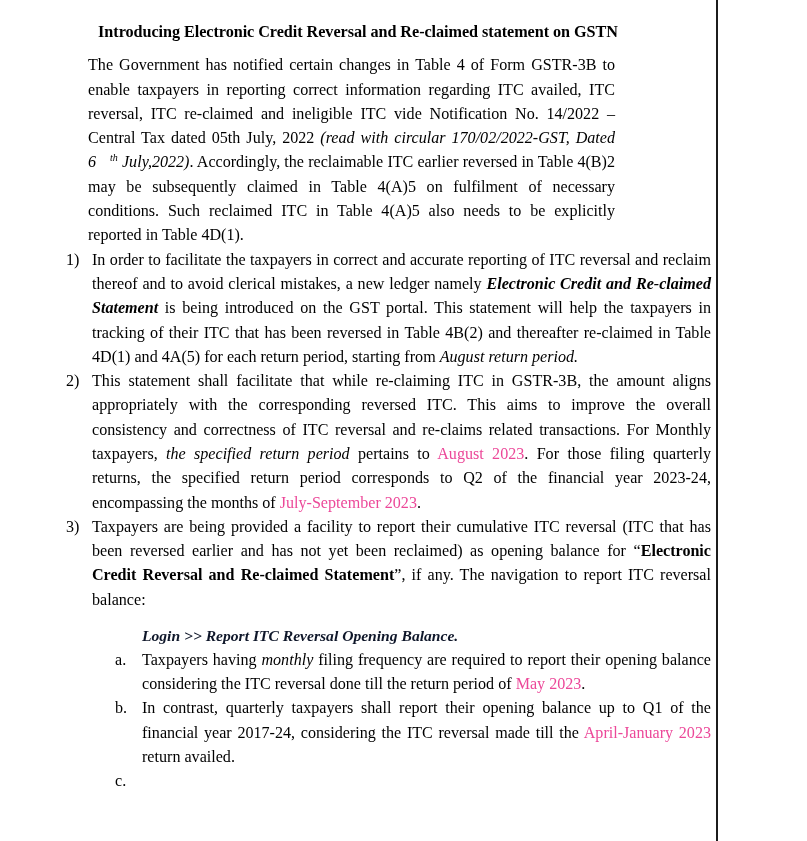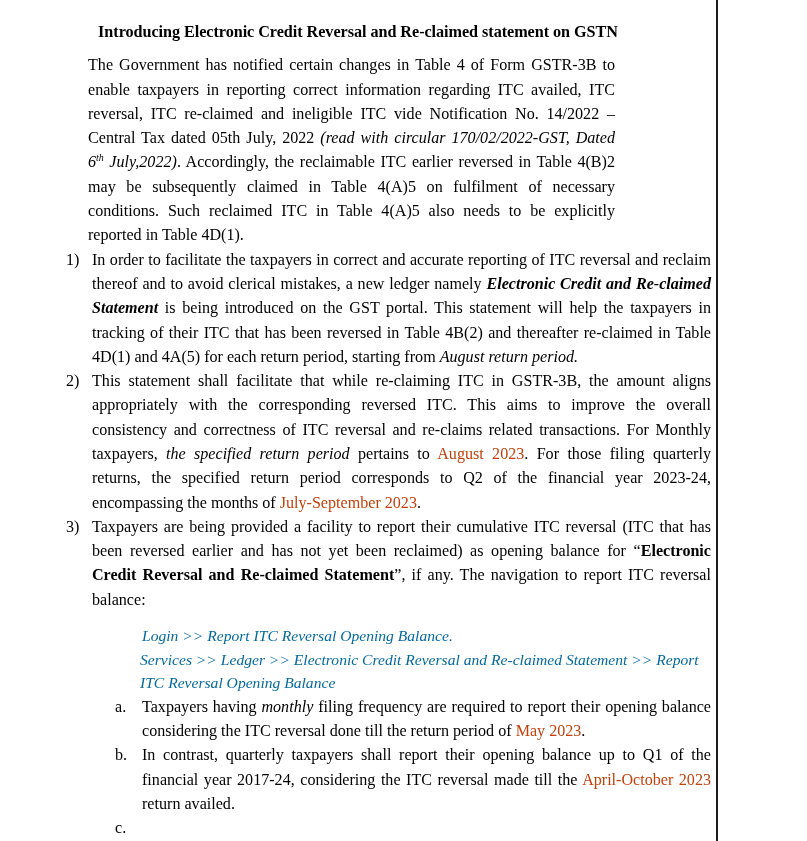--- a/index.html
+++ b/index.html
@@ -86,25 +86,25 @@
 
   .item-gap-1 { margin-top: 15px; }
   .item-gap   { margin-top: 13px; }
 
   .nav-block {
     margin: 12px 8px 0 0;
     padding: 0 8px 0 142px;
     width: 719px;
     box-sizing: border-box;
     font-family: "Liberation Serif", "DejaVu Serif", serif;
-    font-weight: normal;
+    font-weight: bold;
     font-style: italic;
     font-size: 15.6px;
     line-height: 23.6px;
-    color: #0369a1;
+    color: #0f172a;
   }
   .nav-line-1 { text-align: left; }
   .nav-or {
     text-align: left;
     padding-left: 152px;
   }
   .nav-line-2 {
     text-align: left;
     margin-left: -0px;
   }
@@ -140,22 +140,22 @@
   .nav-services-block {
     padding-left: 142px;
     padding-right: 8px;
     width: 719px;
     box-sizing: border-box;
   }
 
   b, strong { font-weight: bold; }
   i, em { font-style: italic; }
   .bi { font-weight: bold; font-style: italic; }
-  .red { color: #c2410c; }
-  sup { font-size: 0.62em; vertical-align: super; line-height: 0; }
+  .red { color: #ec4899; }
+  sup { font-size: 0.62em; vertical-align: super; line-height: 0; margin-left: 14px; }
 </style>
 </head>
 <body>
 
 <div id="page">
 
   <h1 class="doc-title">Introducing Electronic Credit Reversal and Re-claimed statement on GSTN</h1>
 
   <p class="intro"><span>The Government has notified certain changes in Table 4 of Form GSTR-3B to enable taxpayers in reporting correct information regarding ITC availed, ITC reversal, ITC re-claimed and ineligible ITC vide Notification No. 14/2022 – Central Tax dated 05th July, 2022 </span><i><span>(read with circular 170/02/2022-GST, Dated 6</span><sup>th</sup><span> July,2022)</span></i><span>. Accordingly, the reclaimable ITC earlier reversed in Table 4(B)2 may be subsequently claimed in Table 4(A)5 on fulfilment of necessary conditions. Such reclaimed ITC in Table 4(A)5 also needs to be explicitly reported in Table 4D(1).</span></p>
 
@@ -175,34 +175,31 @@
       <span class="marker">3)</span>
       <span>Taxpayers are being provided a facility to report their cumulative ITC reversal (ITC that has been reversed earlier and has not yet been reclaimed) as opening balance for “</span><b>Electronic Credit Reversal and Re-claimed Statement</b><span>”, if any. The navigation to report ITC reversal balance:</span>
     </li>
 
   </ol>
 
   <div class="nav-block">
     <div class="nav-line-1">Login &gt;&gt; Report ITC Reversal Opening Balance.</div>
   </div>
 
-  <div class="nav-block nav-services-block" style="margin-top:0; padding-left:142px;">
-    <div class="nav-line-2" style="margin-left:-2px;">Services &gt;&gt; Ledger &gt;&gt; Electronic Credit Reversal and Re-claimed Statement &gt;&gt; Report ITC Reversal Opening Balance</div>
-  </div>
 
   <ol class="sub-list">
 
     <li class="sub-item sub-gap-first">
       <span class="marker">a.</span>
       <span>Taxpayers having </span><i>monthly</i><span> filing frequency are required to report their opening balance considering the ITC reversal done till the return period of </span><span class="red">May 2023</span><span>.</span>
     </li>
 
     <li class="sub-item sub-gap">
       <span class="marker">b.</span>
-      <span>In contrast, quarterly taxpayers shall report their opening balance up to Q1 of the financial year 2017-24, considering the ITC reversal made till the </span><span class="red">April-October 2023</span><span> return availed.</span>
+      <span>In contrast, quarterly taxpayers shall report their opening balance up to Q1 of the financial year 2017-24, considering the ITC reversal made till the </span><span class="red">April-January 2023</span><span> return availed.</span>
     </li>
 
     <li class="sub-item sub-gap">
       <span class="marker">c.</span>
 
     </li>
 
   </ol>
 
 </div>

